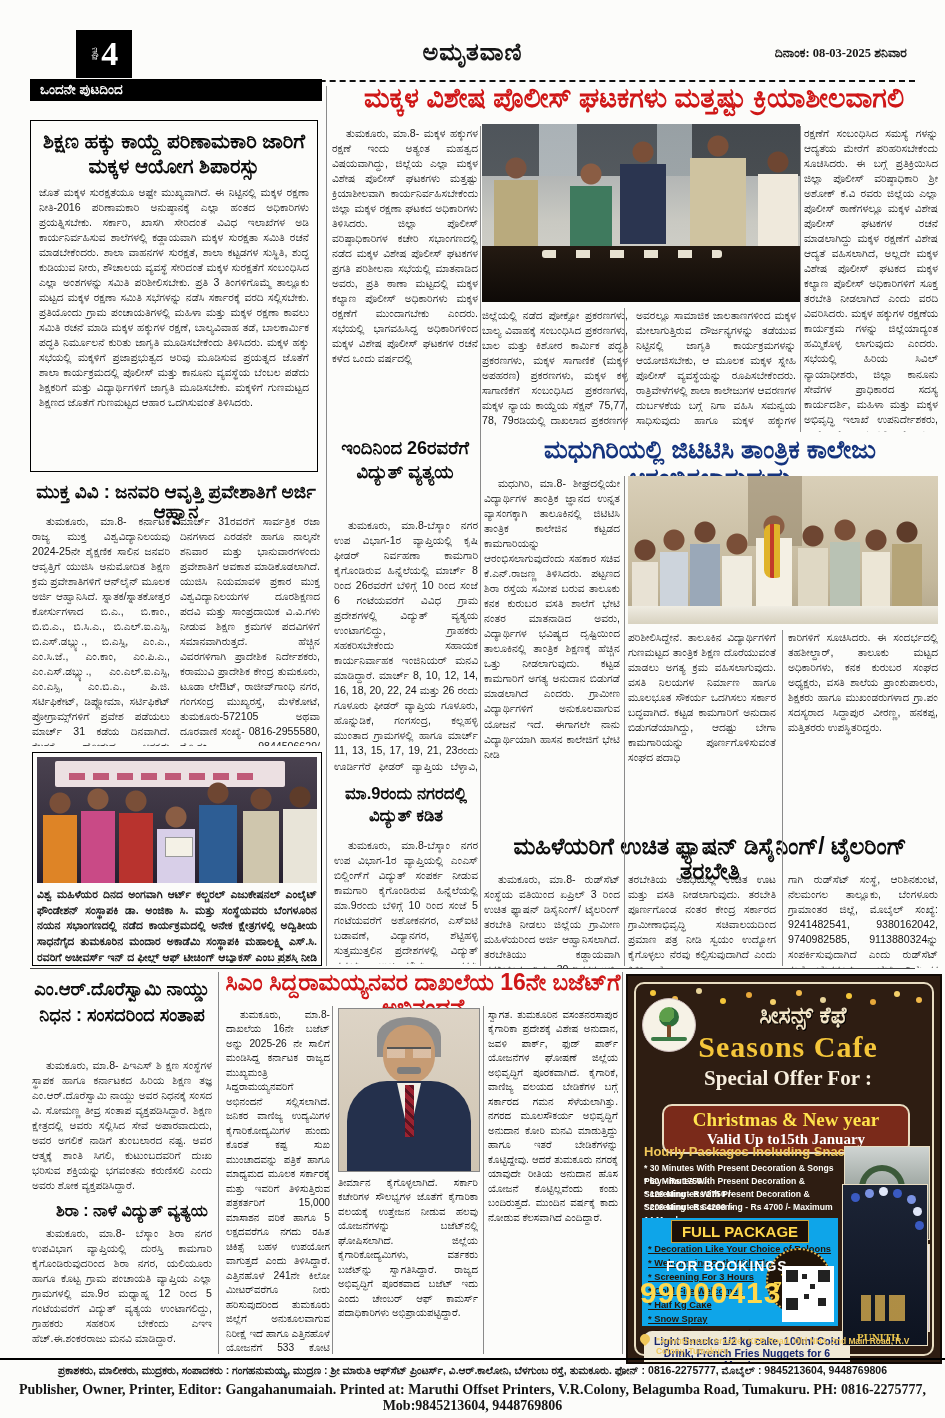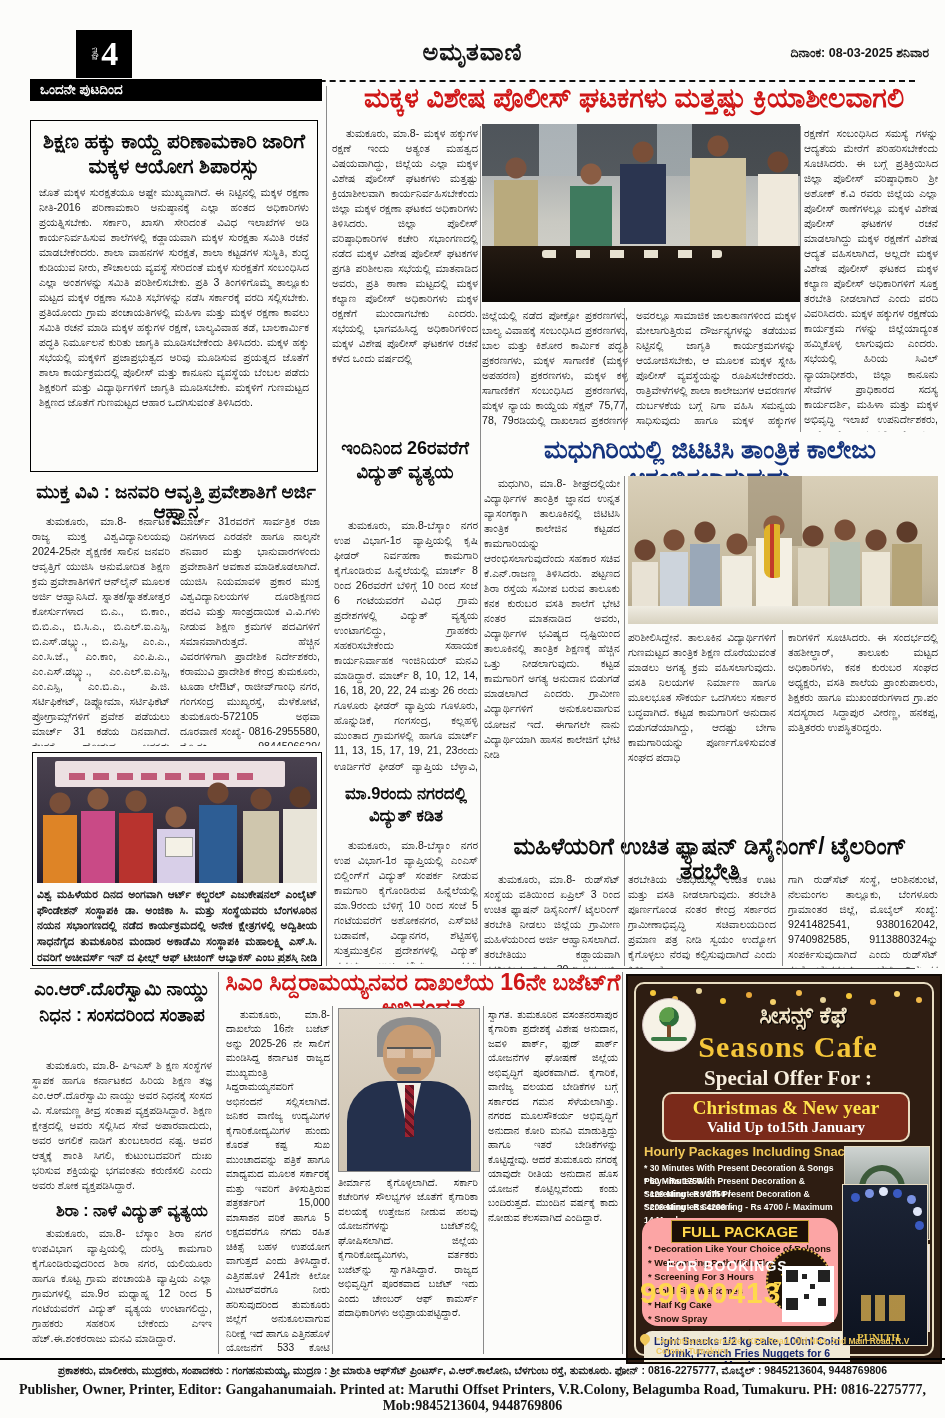--- a/index.html
+++ b/index.html
@@ -31,26 +31,26 @@
                      linear-gradient(var(--shirt),var(--shirt));
     background-size:100% 100%,100% calc(100% - 24px);
     background-position:0 0,0 24px;}
   .caption{font-size:10.8px;line-height:1.45;font-weight:bold;text-align:justify;}
   
   .ad{background:#2e1d12;border:2px solid #120b06;color:#f3e6c8;overflow:hidden;}
   .ad-frame{position:absolute;inset:6px;border:2px solid #e9ddc2;border-radius:10px;}
   .ad-kn{color:#f3e6c8;font-weight:bold;font-size:23px;text-align:center;text-shadow:1px 1px 0 #000;}
   .ad-title{color:#f5c63a;font-size:30px;font-weight:bold;text-align:center;font-family:"Liberation Serif","DejaVu Serif",serif;letter-spacing:1px;}
   .ad-offer{color:#f7eede;font-size:21px;font-weight:bold;text-align:center;font-family:"Liberation Serif","DejaVu Serif",serif;}
-  .ad-occ-box{background:#7a2a1a;border:2px solid #e9ddc2;border-radius:10px;text-align:center;padding:3px 0 4px;}
+  .ad-occ-box{background:#7a2a1a;border:2px solid #e9ddc2;border-radius:10px;text-align:center;padding:3px 0 4px;margin-top:12px;}
   .ad-occ{color:#ffe34d;font-size:19px;font-weight:bold;font-family:"Liberation Serif","DejaVu Serif",serif;}
   .ad-valid{color:#fff;font-size:15px;font-weight:bold;font-family:"Liberation Serif","DejaVu Serif",serif;}
   .ad-pkh{color:#f0c75a;font-size:13px;font-weight:bold;}
   .ad-pk{color:#fdfdf8;font-size:8.6px;font-weight:bold;line-height:1.55;}
-  .ad-fullbox{background:#fca5a5;border-radius:16px;color:#241507;}
+  .ad-fullbox{background:#0ea5e9;border-radius:0;color:#241507;text-decoration:underline;}
   .ad-fullhead{background:#1c1007;color:#ffd84d;font-weight:bold;font-size:15px;padding:2px 10px;display:inline-block;border:1px solid #c9a23a;}
   .ad-fullitem{font-size:9.3px;font-weight:bold;line-height:1.5;color:#241507;}
   .badge{background:#201409;border:2px dotted #e3b64e;border-radius:50%;color:#ffd84d;text-align:center;display:flex;flex-direction:column;justify-content:center;}
   .badge .b1{font-size:9px;font-weight:bold;}
   .badge .b2{font-size:15px;font-weight:bold;}
   .ad-snacks{color:#15246e;background:#efe9d6;border-radius:8px;font-size:10.5px;font-weight:bold;text-align:center;padding:4px 6px;}
   .ad-book{color:#fff;font-size:14px;font-weight:bold;letter-spacing:1px;}
   .ad-phone{color:#ffd84d;font-size:30px;font-weight:bold;letter-spacing:1px;}
   .ad-addr{color:#f0c75a;font-size:8.4px;font-weight:bold;}
   .ad-img{border:1.5px solid #e9ddc2;overflow:hidden;position:absolute;}
@@ -64,21 +64,21 @@
 </head>
 <body>
 
 <div class="page">
 
   <div class="abs pagenum-box" style="left:76px;top:30px;width:56px;height:48px;">
     <span class="lbl">ಪುಟ</span>
     <span class="num">4</span>
   </div>
   <div class="abs masthead" style="left:0;right:0;top:38px;">ಅಮೃತವಾಣಿ</div>
-  <div class="abs dateline" style="right:16px;top:46px;width:240px;">ದಿನಾಂಕ: 08-03-2025 ಶನಿವಾರ</div>
+  <div class="abs dateline" style="right:38px;top:46px;width:240px;font-family:Liberation Serif, serif;">ದಿನಾಂಕ: 08-03-2025 ಶನಿವಾರ</div>
   <div class="abs dashrule" style="left:30px;right:30px;top:80px;"></div>
 
   <div class="abs section-tag" style="left:30px;top:79px;width:282px;">ಒಂದನೇ ಪುಟದಿಂದ</div>
 
   <div class="abs hl-red" style="left:330px;top:84px;width:608px;font-size:27px;line-height:1.1;">ಮಕ್ಕಳ ವಿಶೇಷ ಪೊಲೀಸ್ ಘಟಕಗಳು ಮತ್ತಷ್ಟು ಕ್ರಿಯಾಶೀಲವಾಗಲಿ</div>
 
   <div class="abs col first" style="left:332px;top:126px;width:146px;height:300px;">ತುಮಕೂರು, ಮಾ.8- ಮಕ್ಕಳ ಹಕ್ಕುಗಳ ರಕ್ಷಣೆ ಇಂದು ಅತ್ಯಂತ ಮಹತ್ವದ ವಿಷಯವಾಗಿದ್ದು, ಜಿಲ್ಲೆಯ ಎಲ್ಲಾ ಮಕ್ಕಳ ವಿಶೇಷ ಪೊಲೀಸ್ ಘಟಕಗಳು ಮತ್ತಷ್ಟು ಕ್ರಿಯಾಶೀಲವಾಗಿ ಕಾರ್ಯನಿರ್ವಹಿಸಬೇಕೆಂದು ಜಿಲ್ಲಾ ಮಕ್ಕಳ ರಕ್ಷಣಾ ಘಟಕದ ಅಧಿಕಾರಿಗಳು ತಿಳಿಸಿದರು. ಜಿಲ್ಲಾ ಪೊಲೀಸ್ ವರಿಷ್ಠಾಧಿಕಾರಿಗಳ ಕಚೇರಿ ಸಭಾಂಗಣದಲ್ಲಿ ನಡೆದ ಮಕ್ಕಳ ವಿಶೇಷ ಪೊಲೀಸ್ ಘಟಕಗಳ ಪ್ರಗತಿ ಪರಿಶೀಲನಾ ಸಭೆಯಲ್ಲಿ ಮಾತನಾಡಿದ ಅವರು, ಪ್ರತಿ ಠಾಣಾ ಮಟ್ಟದಲ್ಲಿ ಮಕ್ಕಳ ಕಲ್ಯಾಣ ಪೊಲೀಸ್ ಅಧಿಕಾರಿಗಳು ಮಕ್ಕಳ ರಕ್ಷಣೆಗೆ ಮುಂದಾಗಬೇಕು ಎಂದರು. ಸಭೆಯಲ್ಲಿ ಭಾಗವಹಿಸಿದ್ದ ಅಧಿಕಾರಿಗಳಿಂದ ಮಕ್ಕಳ ವಿಶೇಷ ಪೊಲೀಸ್ ಘಟಕಗಳ ರಚನೆ ಕಳೆದ ಒಂದು ವರ್ಷದಲ್ಲಿ</div>
 
   <div class="abs photo" style="left:482px;top:124px;width:318px;height:178px;background:linear-gradient(#9aa0a6,#c9c9c2 55%,#d8d6cf);">
     <div class="abs" style="left:0;top:0;width:100%;height:52px;background:linear-gradient(90deg,#3c4248 0 18%, #aeb6ba 18% 30%, #3c4248 30% 55%, #97a0a4 55% 66%, #2e3338 66% 100%);opacity:.8;"></div>

